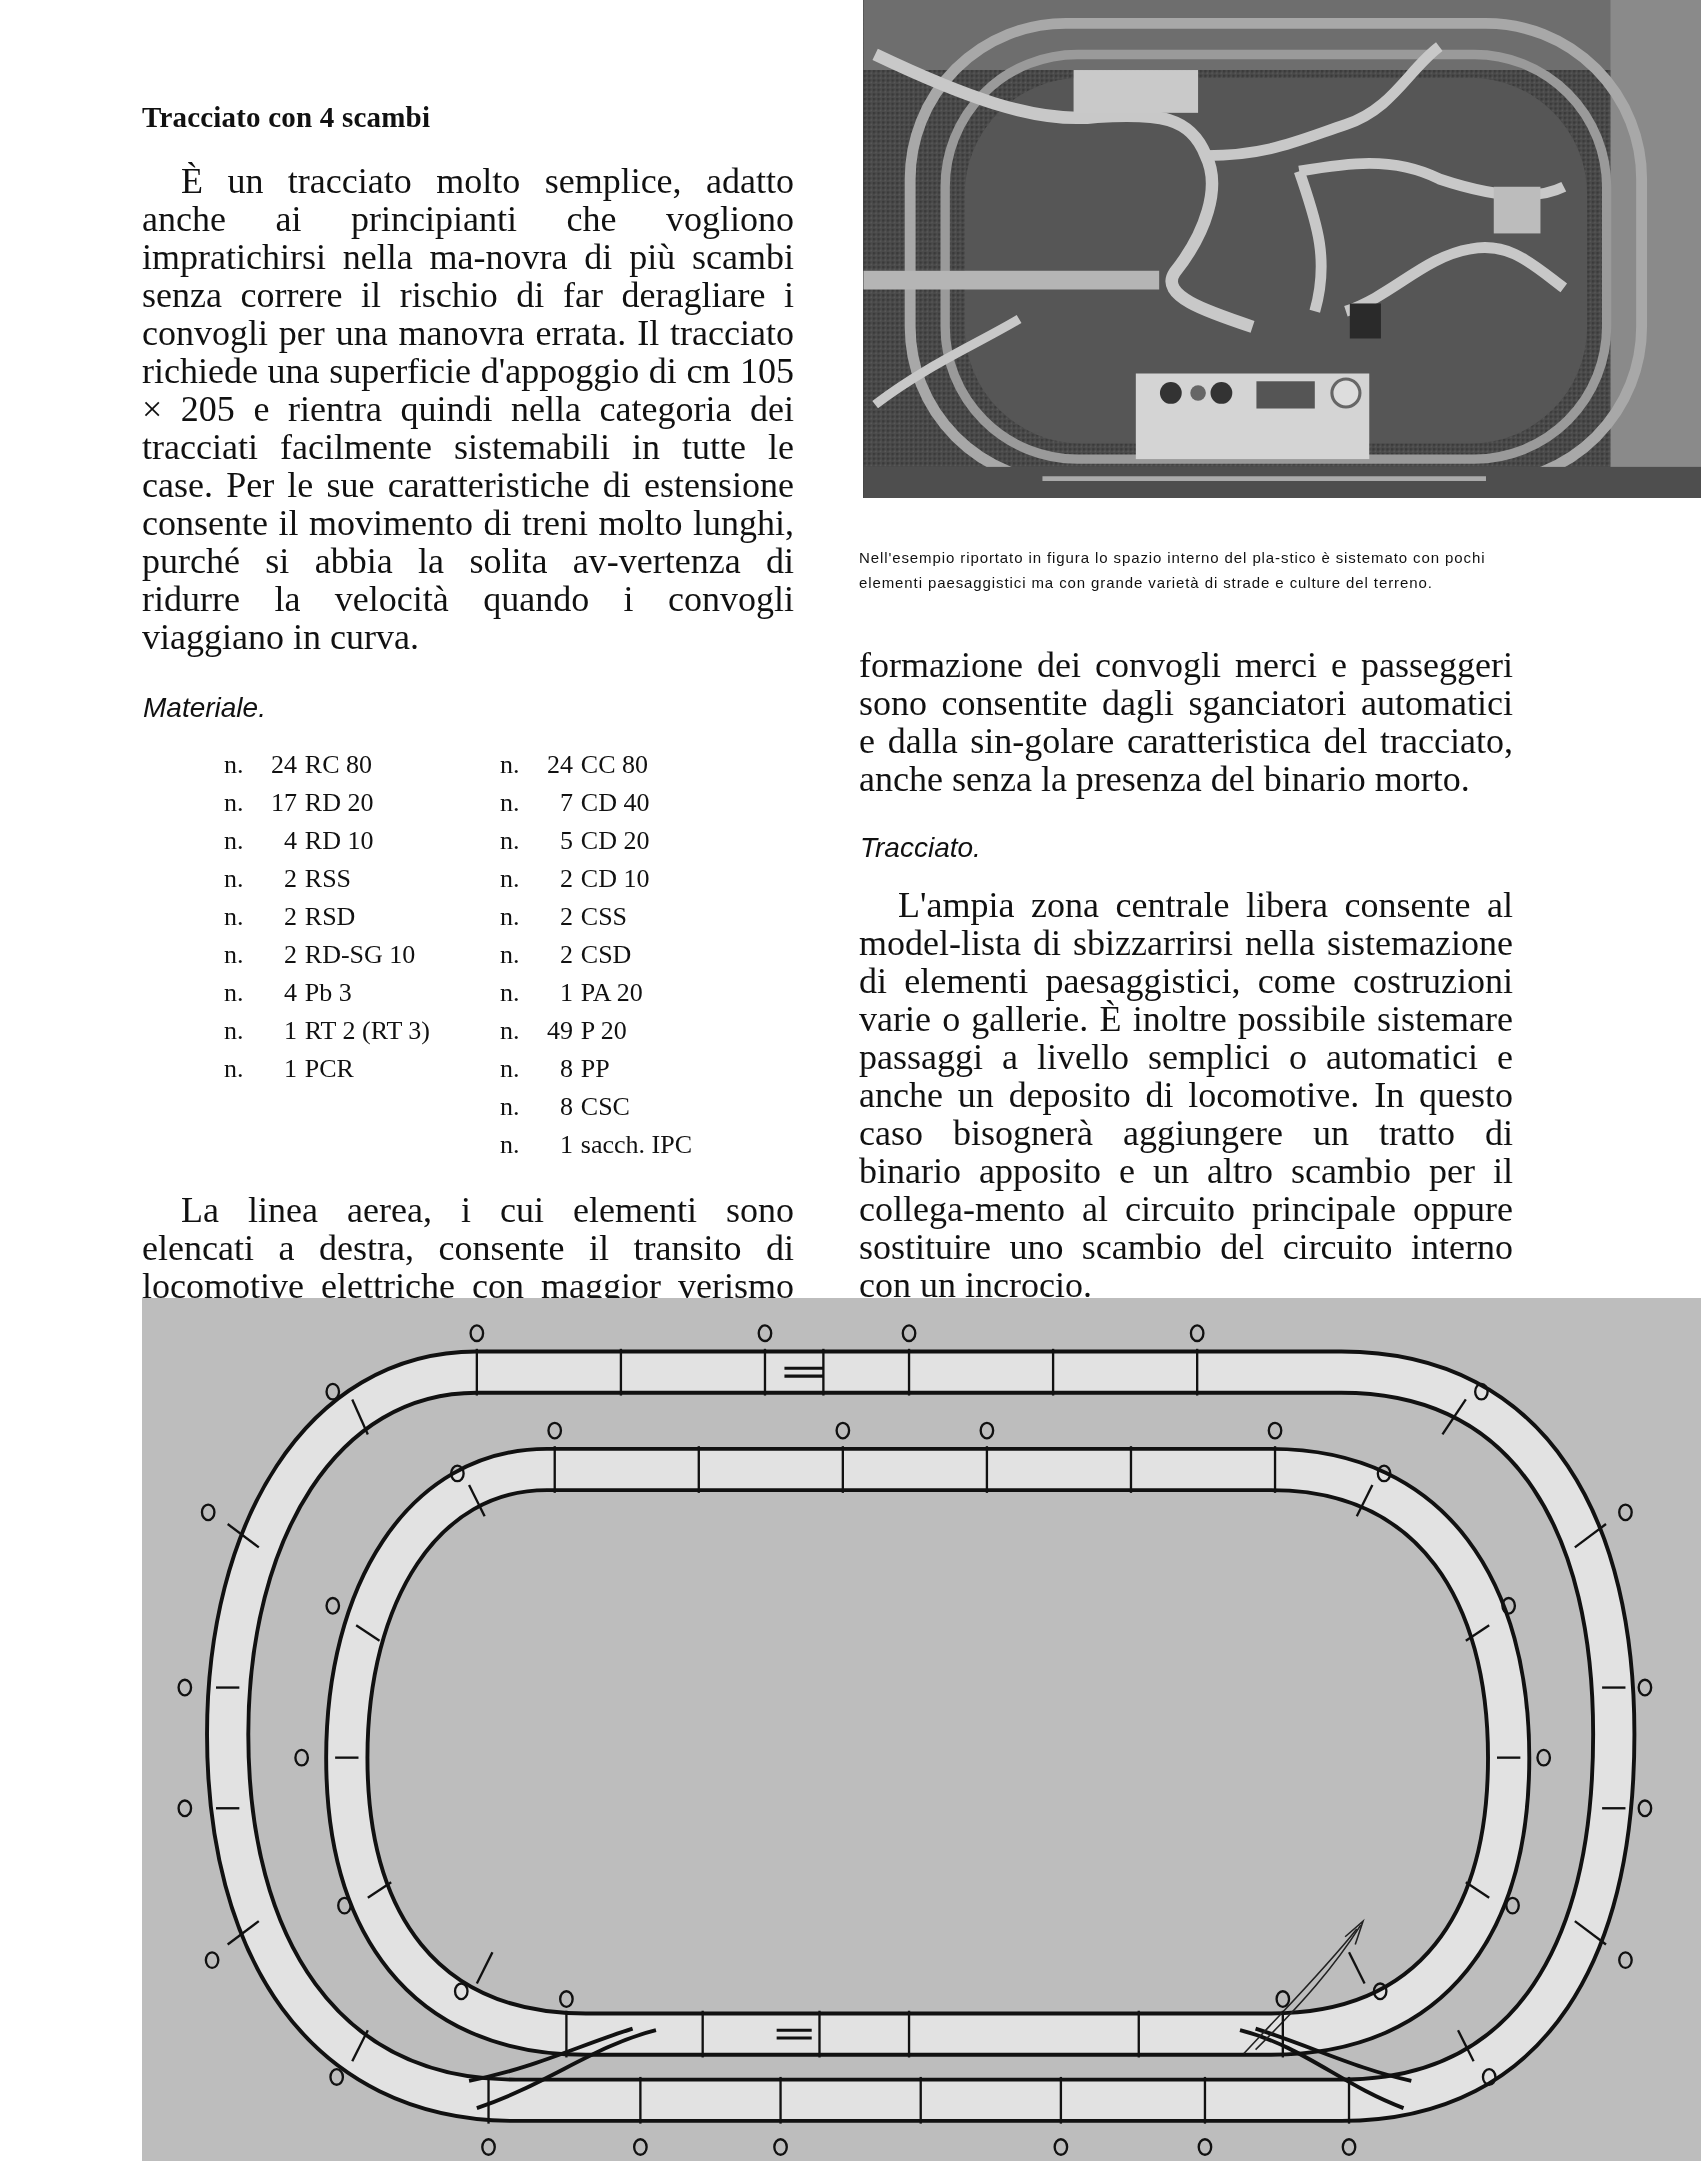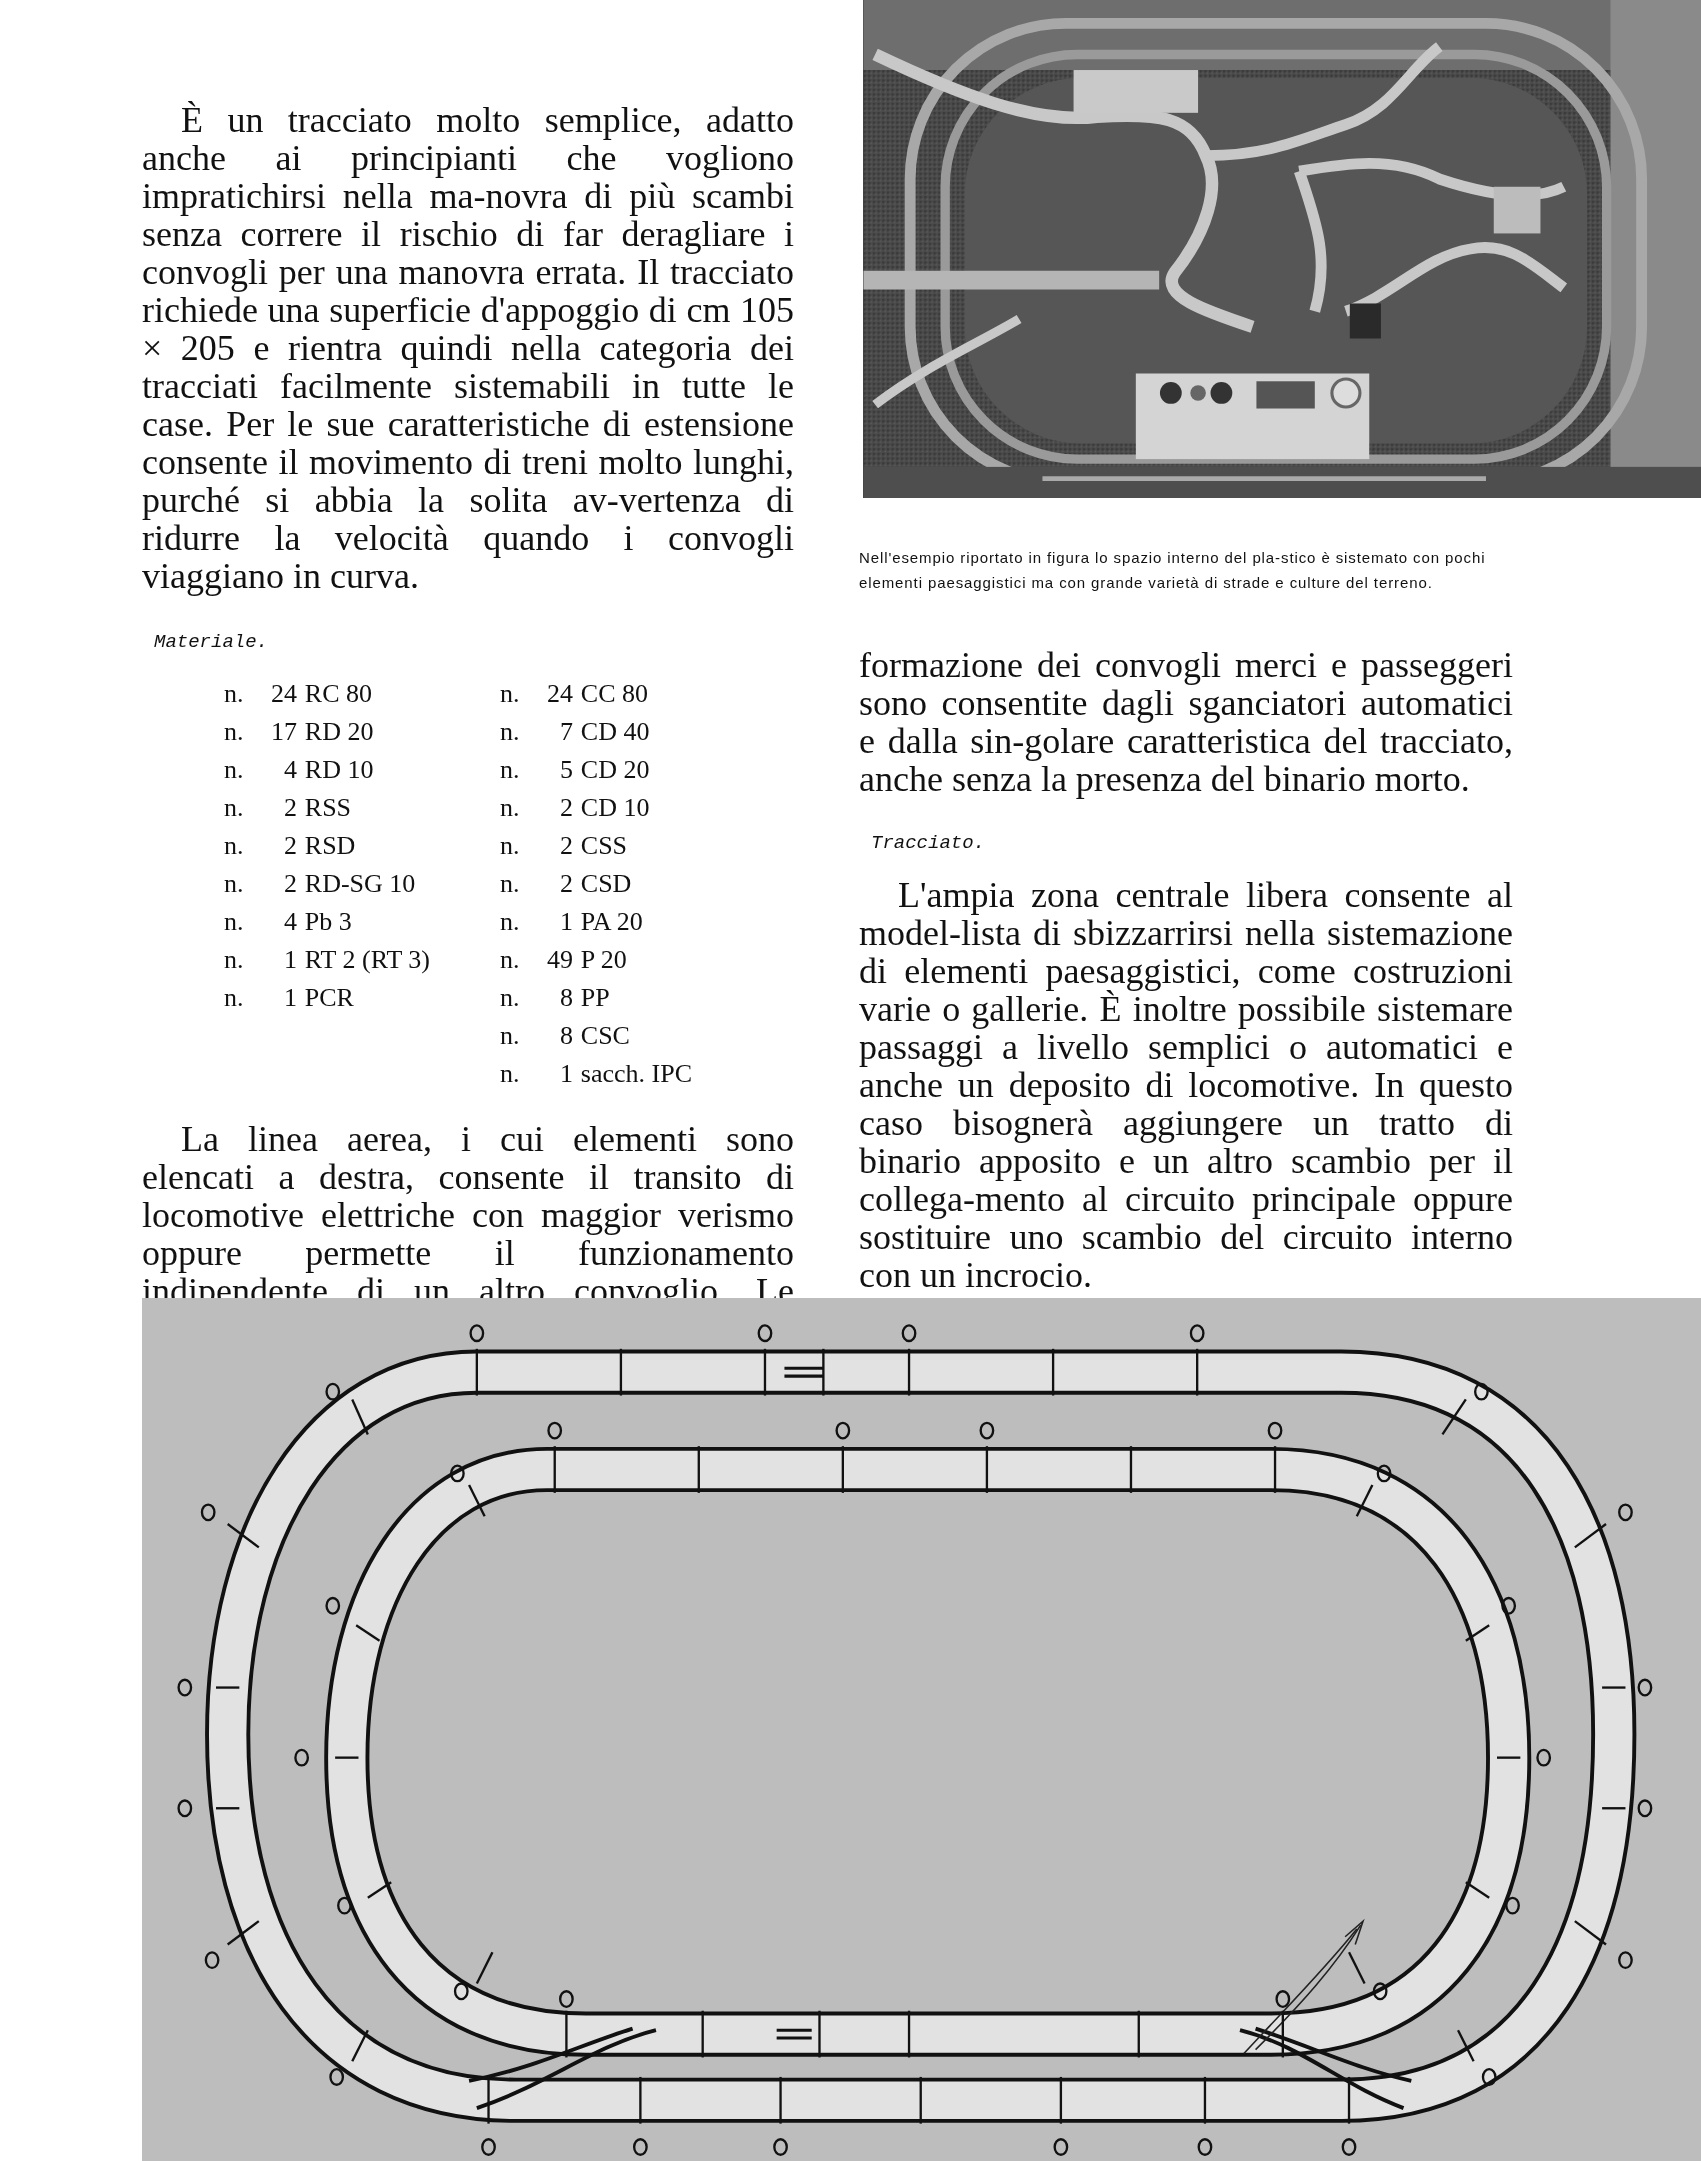--- a/index.html
+++ b/index.html
@@ -6,39 +6,40 @@
   body { width: 1701px; height: 2161px; position: relative; overflow: hidden;
          font-family: "DejaVu Serif", "Liberation Serif", serif; color: #111; }
   .col { position: absolute; }
   #left-col { left: 142px; top: 101px; width: 652px; }
   #right-col { left: 859px; top: 545px; width: 654px; }
   h1.title { font-family: "Liberation Serif", serif; font-weight: bold; font-size: 29px;
              margin: 0 0 28px 0; letter-spacing: 0.2px; }
   p.body { font-family: "Liberation Serif", serif; font-size: 36px; line-height: 38px;
            text-align: justify; margin: 0; text-indent: 39px; hyphens: manual; }
   p.noindent { text-indent: 0; }
-  .section-label { font-family: Liberation Mono, monospace; font-style: italic; font-size: 19px;
-                   margin: 36px 0 22px 12px; }
+  .section-label { font-family: Liberation Sans, sans-serif; font-style: italic; font-size: 28px;
+                   margin: 36px 0 22px 1px; }
   .materials { display: grid; grid-template-columns: 276px 249px; margin-left: 82px;
                font-family: Liberation Serif, serif; font-size: 26px; line-height: 38px; }
   .mat-row { white-space: pre; }
   .mat-n { display: inline-block; width: 39px; }
   .mat-qty { display: inline-block; width: 34px; text-align: right; margin-right: 7.8px; }
   .caption { font-family: Liberation Sans, sans-serif; font-size: 15px; line-height: 25px;
              letter-spacing: 0.9px; margin: 0; }
   #photo { position: absolute; left: 863px; top: 0; width: 839px; height: 498px;
            background: #3c3c3c; overflow: hidden; }
   #diagram { position: absolute; left: 142px; top: 1298px; width: 1559px; height: 864px;
              background: #bdbdbd; }
   .spacer-sm { height: 26.5px; }
 </style>
 </head>
 <body>
 
 <div class="col" id="left-col">
+  <h1 class="title">Tracciato con 4 scambi</h1>
   <p class="body">È un tracciato molto semplice, adatto anche ai principianti che vogliono impratichirsi nella ma-novra di più scambi senza correre il rischio di far deragliare i convogli per una manovra errata. Il tracciato richiede una superficie d'appoggio di cm 105 × 205 e rientra quindi nella categoria dei tracciati facilmente sistemabili in tutte le case. Per le sue caratteristiche di estensione consente il movimento di treni molto lunghi, purché si abbia la solita av-vertenza di ridurre la velocità quando i convogli viaggiano in curva.</p>
   <div class="section-label">Materiale.</div>
   <div class="materials">
     <div id="mat-left">
         <div class="mat-row"><span class="mat-n">n.</span><span class="mat-qty">24</span><span>RC 80</span></div>
         <div class="mat-row"><span class="mat-n">n.</span><span class="mat-qty">17</span><span>RD 20</span></div>
         <div class="mat-row"><span class="mat-n">n.</span><span class="mat-qty">4</span><span>RD 10</span></div>
         <div class="mat-row"><span class="mat-n">n.</span><span class="mat-qty">2</span><span>RSS</span></div>
         <div class="mat-row"><span class="mat-n">n.</span><span class="mat-qty">2</span><span>RSD</span></div>
         <div class="mat-row"><span class="mat-n">n.</span><span class="mat-qty">2</span><span>RD-SG 10</span></div>

